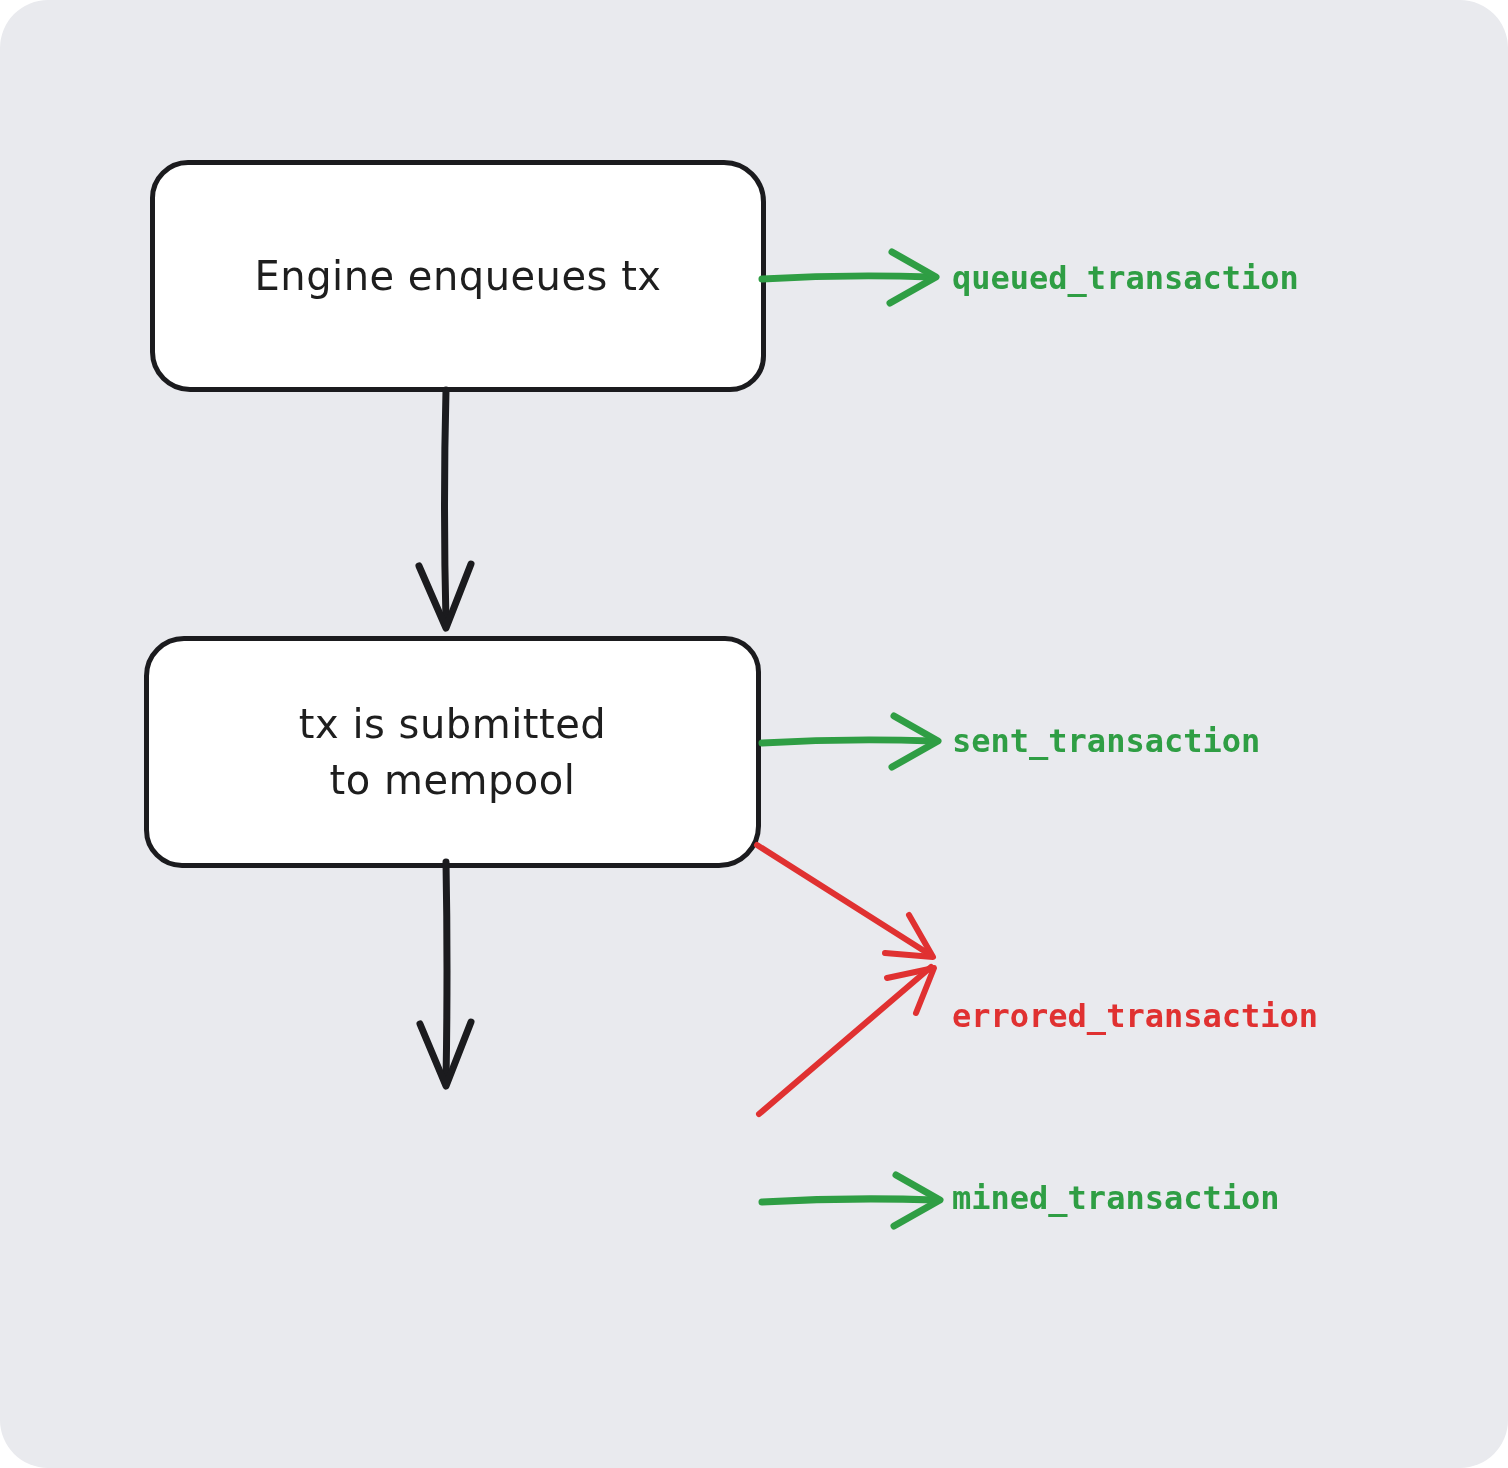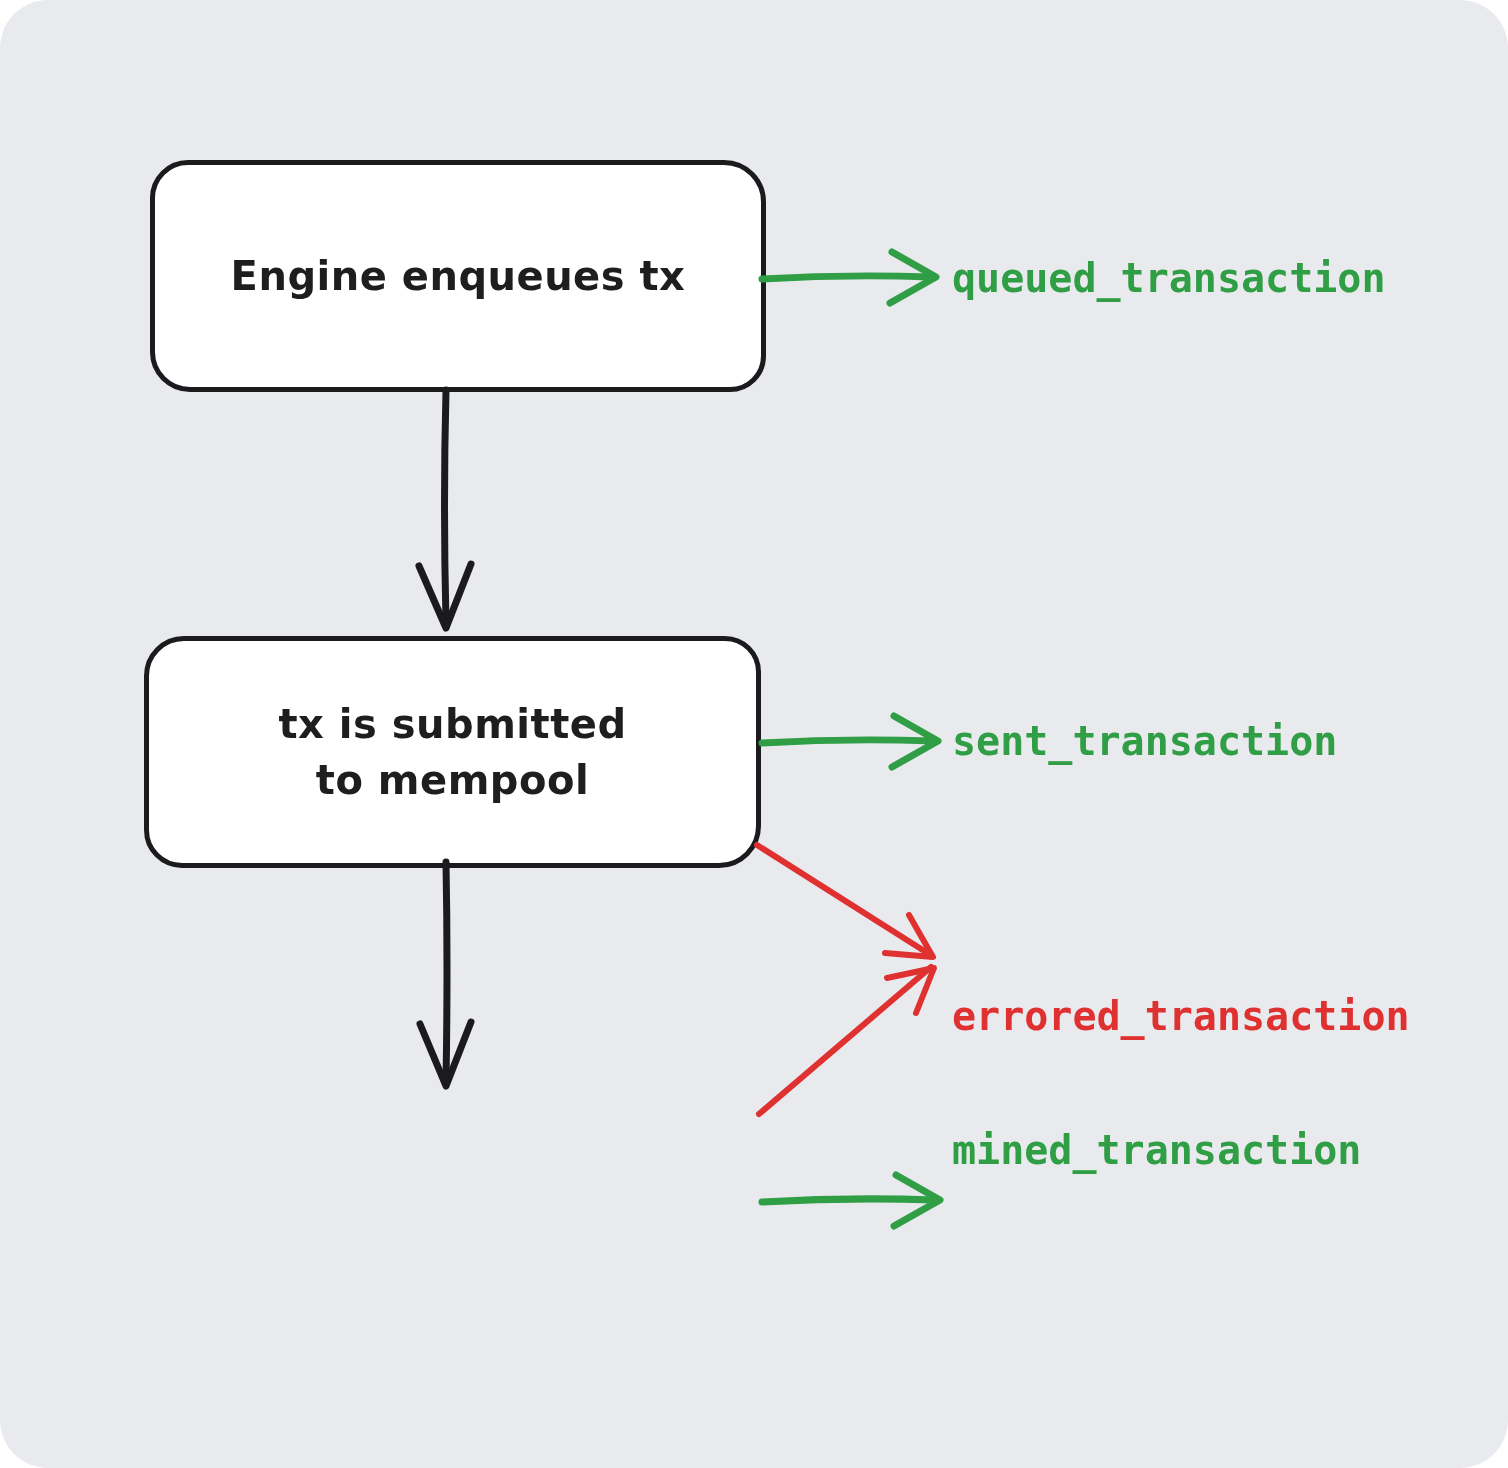--- a/index.html
+++ b/index.html
@@ -1,32 +1,32 @@
 <!DOCTYPE html>
 <html><head>
 <meta charset="utf-8">
 <style>
   html,body{margin:0;padding:0;background:#ffffff;}
   .stage{position:relative;width:1508px;height:1468px;overflow:hidden;
          font-family:"DejaVu Sans",sans-serif;}
   .card{position:absolute;inset:0;background:#e9eaee;border-radius:48px;}
   .node{position:absolute;background:#ffffff;border:5px solid #1b1b1e;
         display:flex;align-items:center;justify-content:center;text-align:center;
-        color:#1e1e1e;font-size:40px;line-height:1.4;letter-spacing:.5px;font-weight:bold;}
+        color:#1e1e1e;font-size:40px;line-height:1.4;letter-spacing:.5px;}
   .node .lbl{white-space:pre-line;}
   .r1{border-radius:38px 42px 36px 40px;}
   .r2{border-radius:40px 36px 42px 38px;}
   .r3{border-radius:36px 40px 38px 42px;}
   svg.arrows{position:absolute;left:0;top:0;pointer-events:none;}
   svg.arrows path{fill:none;stroke-linecap:round;stroke-linejoin:round;}
   .flow{stroke:#1b1b1e;stroke-width:7;}
   .ok{stroke:#2f9e44;stroke-width:7;}
   .err{stroke:#e03131;stroke-width:6;}
   .evt{position:absolute;left:952px;font-family:"DejaVu Sans Mono",monospace;
-       font-size:40px;font-weight:bold;line-height:56px;white-space:nowrap;}
+       font-size:32px;font-weight:bold;line-height:56px;white-space:nowrap;}
   .evt-ok{color:#2f9e44;}
   .evt-err{color:#e03131;}
 </style>
 </head>
 <body>
 
 <div class="stage">
   <div class="card"></div>
 
   <div class="node r1" style="left:150px;top:160px;width:606px;height:222px;">
@@ -76,14 +76,14 @@
       <path class="ok" d="M896,1175 L940,1200 L894,1226"></path>
     </g>
   </svg>
 
   <div class="evt evt-ok" style="top:250px;">queued_transaction</div>
 
   <div class="evt evt-ok" style="top:713px;">sent_transaction</div>
 
   <div class="evt evt-err" style="top:988px;">errored_transaction</div>
 
-  <div class="evt evt-ok" style="top:1122px;">mined_transaction</div>
+  <div class="evt evt-ok" style="top:1170px;">mined_transaction</div>
 </div>
 
 </body></html>

